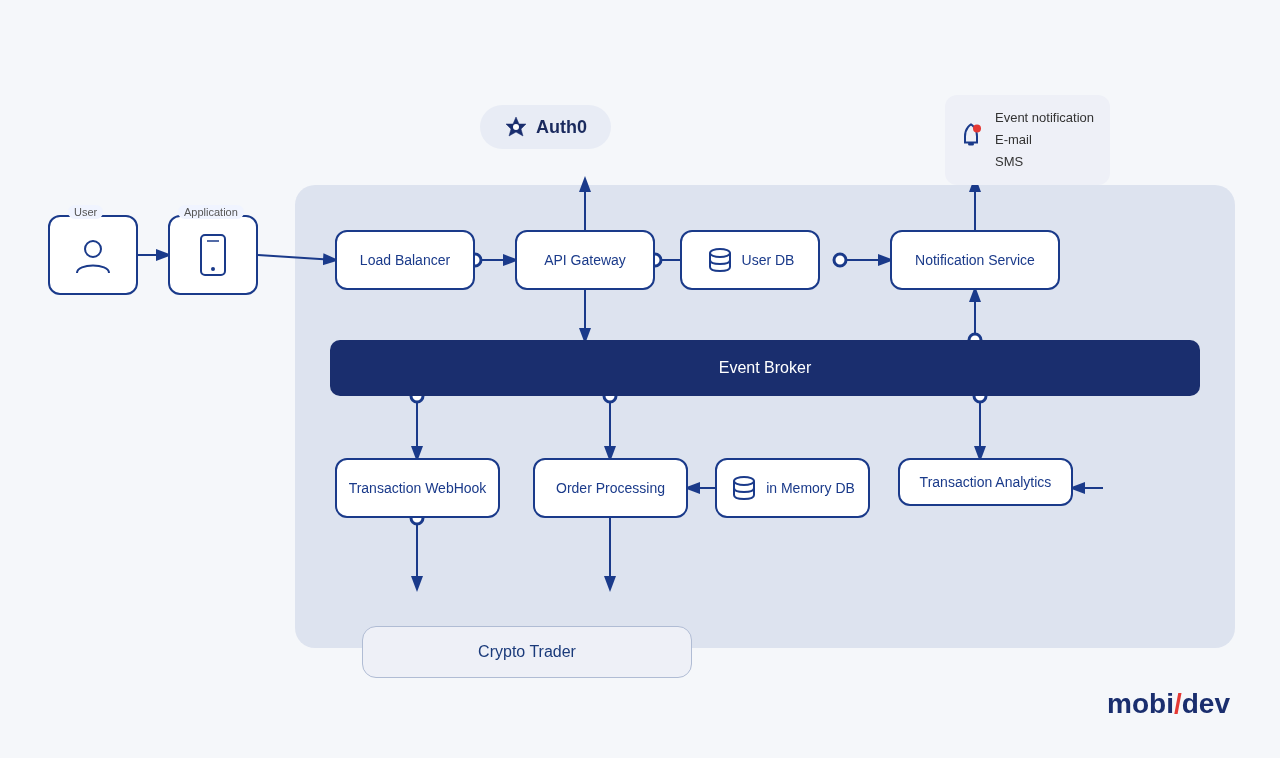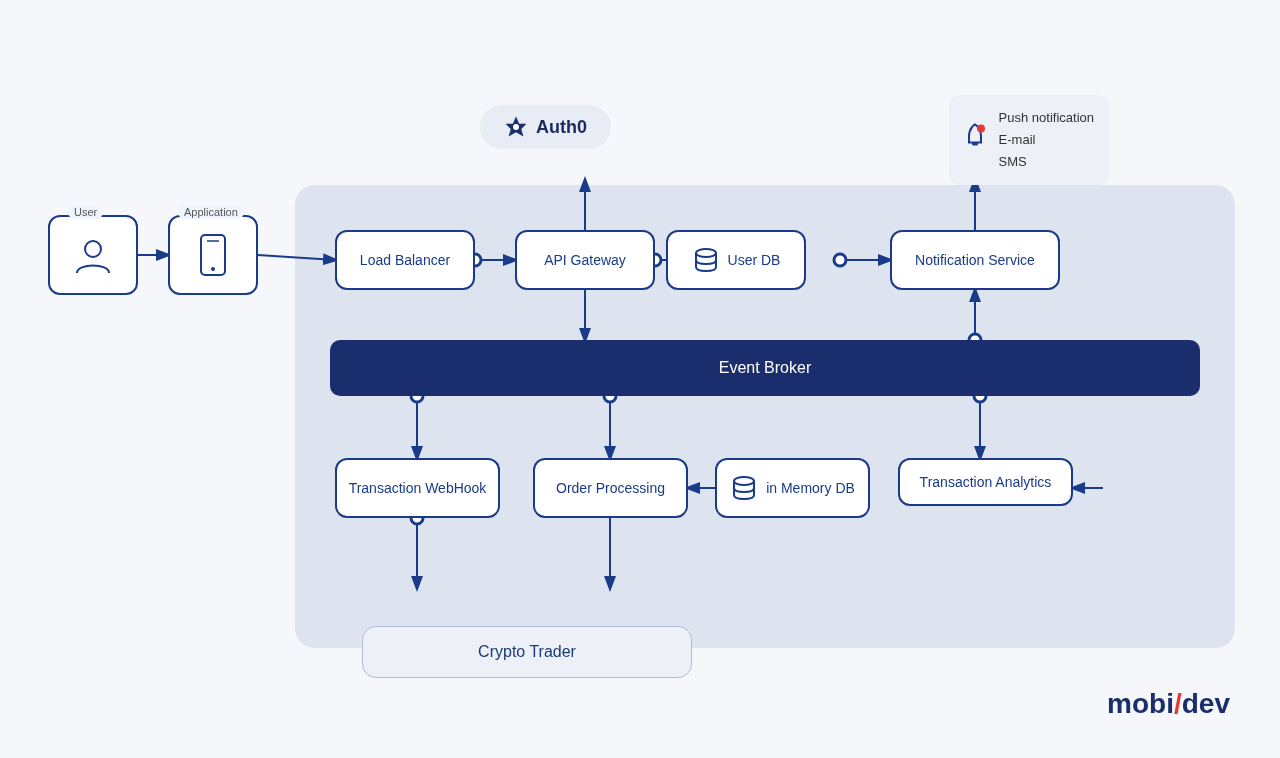--- a/index.html
+++ b/index.html
@@ -223,21 +223,21 @@
   </div>
 
   <div class="notif-info-box">
     <div class="bell-icon">
       <svg width="32" height="32" viewBox="0 0 32 32">
         <path d="M16 4 C16 4 10 7 10 16 L10 22 L22 22 L22 16 C22 7 16 4 16 4Z" fill="none" stroke="#1a3a8a" stroke-width="2"></path>
         <rect x="13" y="22" width="6" height="3" rx="1.5" fill="#1a3a8a"></rect>
         <circle cx="22" cy="8" r="4" fill="#e53935"></circle>
       </svg>
     </div>
-    <div>Push notification</div>
+    <div>Event notification</div>
     <div>E-mail</div>
     <div>SMS</div>
   </div>
 
   <div class="system-boundary"></div>
 
   <div class="user-label">User</div>
   <div class="user-circle">
     <svg width="40" height="40" viewBox="0 0 40 40">
       <circle cx="20" cy="14" r="8" fill="none" stroke="#1a3a8a" stroke-width="2"></circle>
@@ -255,21 +255,21 @@
   </div>
 
   <div class="node" style="top:210px;left:315px;width:140px;height:60px;">
     <span>Load Balancer</span>
   </div>
 
   <div class="node" style="top:210px;left:495px;width:140px;height:60px;">
     <span>API Gateway</span>
   </div>
 
-  <div class="node db" style="top:210px;left:646px;width:140px;height:60px;">
+  <div class="node db" style="top:210px;left:660px;width:140px;height:60px;">
     <svg width="28" height="28" viewBox="0 0 28 28">
       <ellipse cx="14" cy="7" rx="10" ry="4" fill="none" stroke="#1a3a8a" stroke-width="2"></ellipse>
       <path d="M4 7 L4 21 Q4 25 14 25 Q24 25 24 21 L24 7" fill="none" stroke="#1a3a8a" stroke-width="2"></path>
       <path d="M4 14 Q4 18 14 18 Q24 18 24 14" fill="none" stroke="#1a3a8a" stroke-width="2"></path>
     </svg>
     <span>User DB</span>
   </div>
 
   <div class="node" style="top:210px;left:870px;width:170px;height:60px;">
     <span>Notification Service</span>

